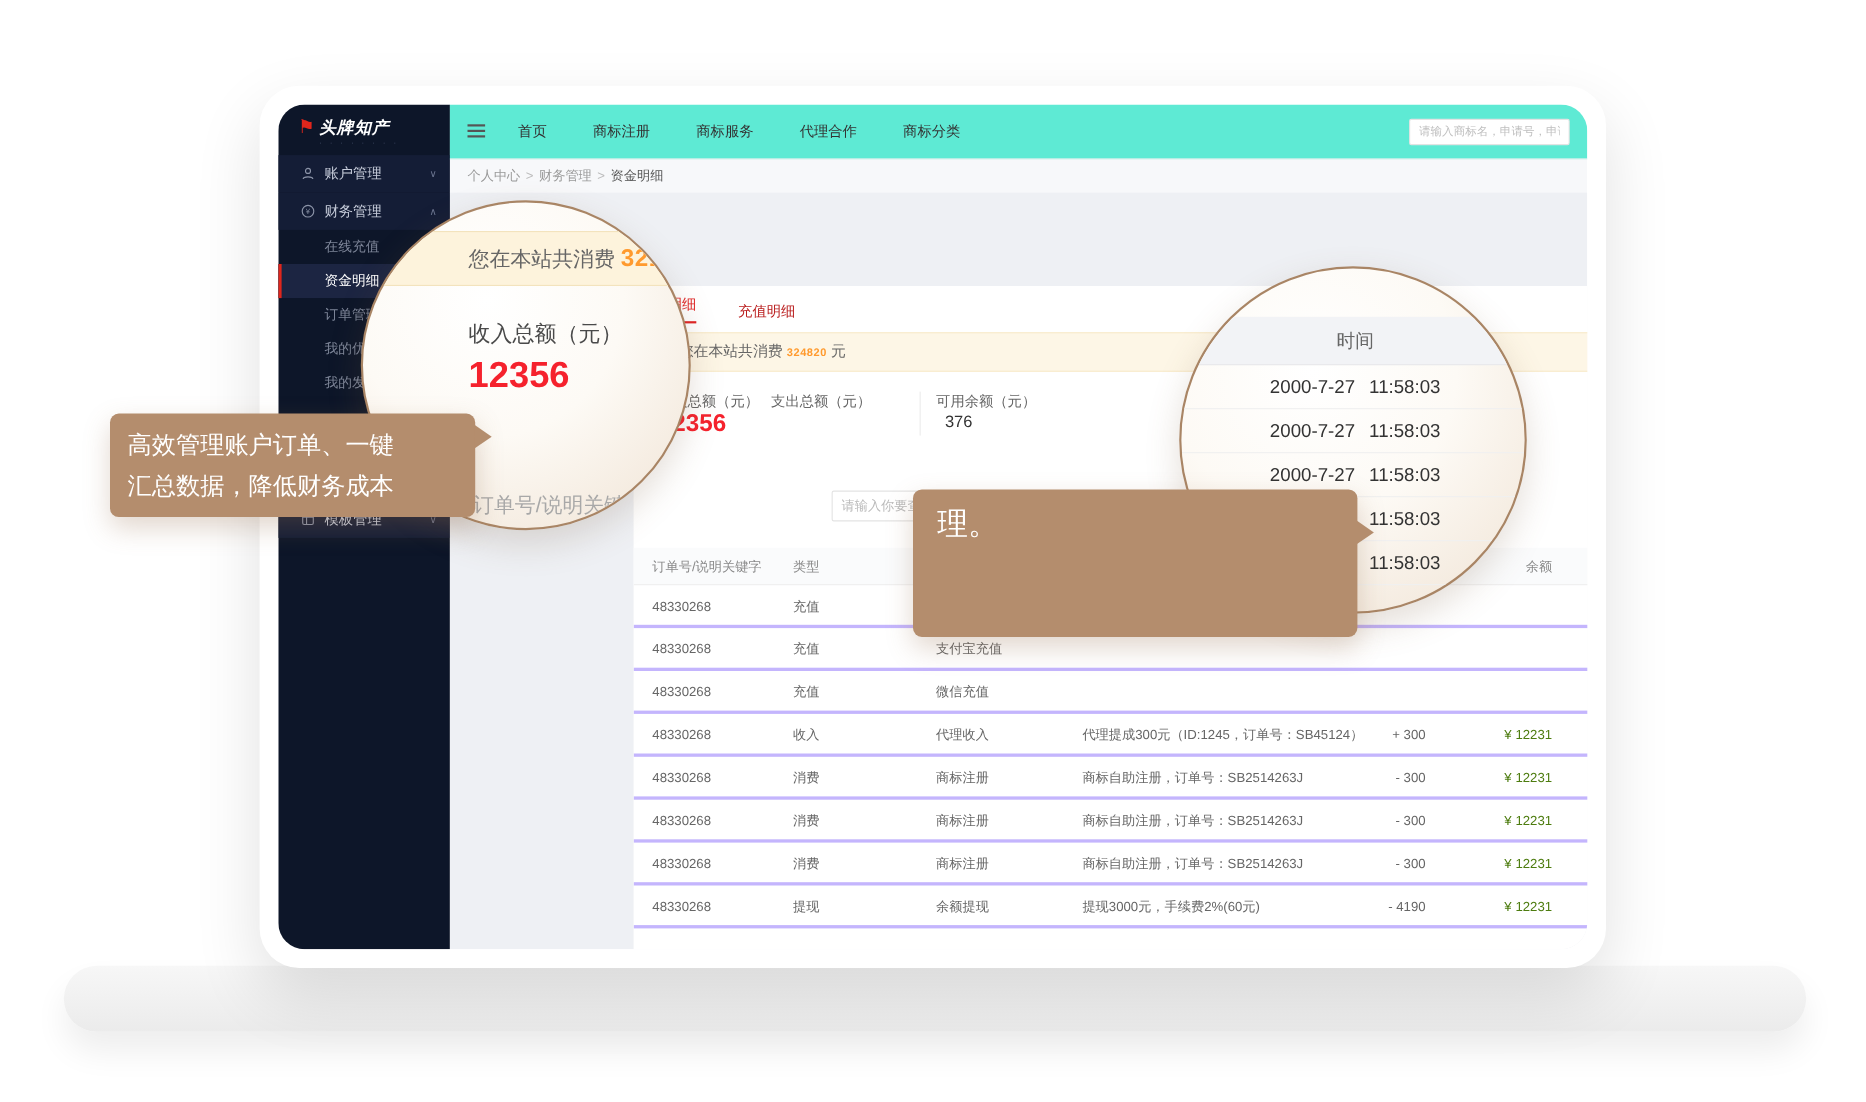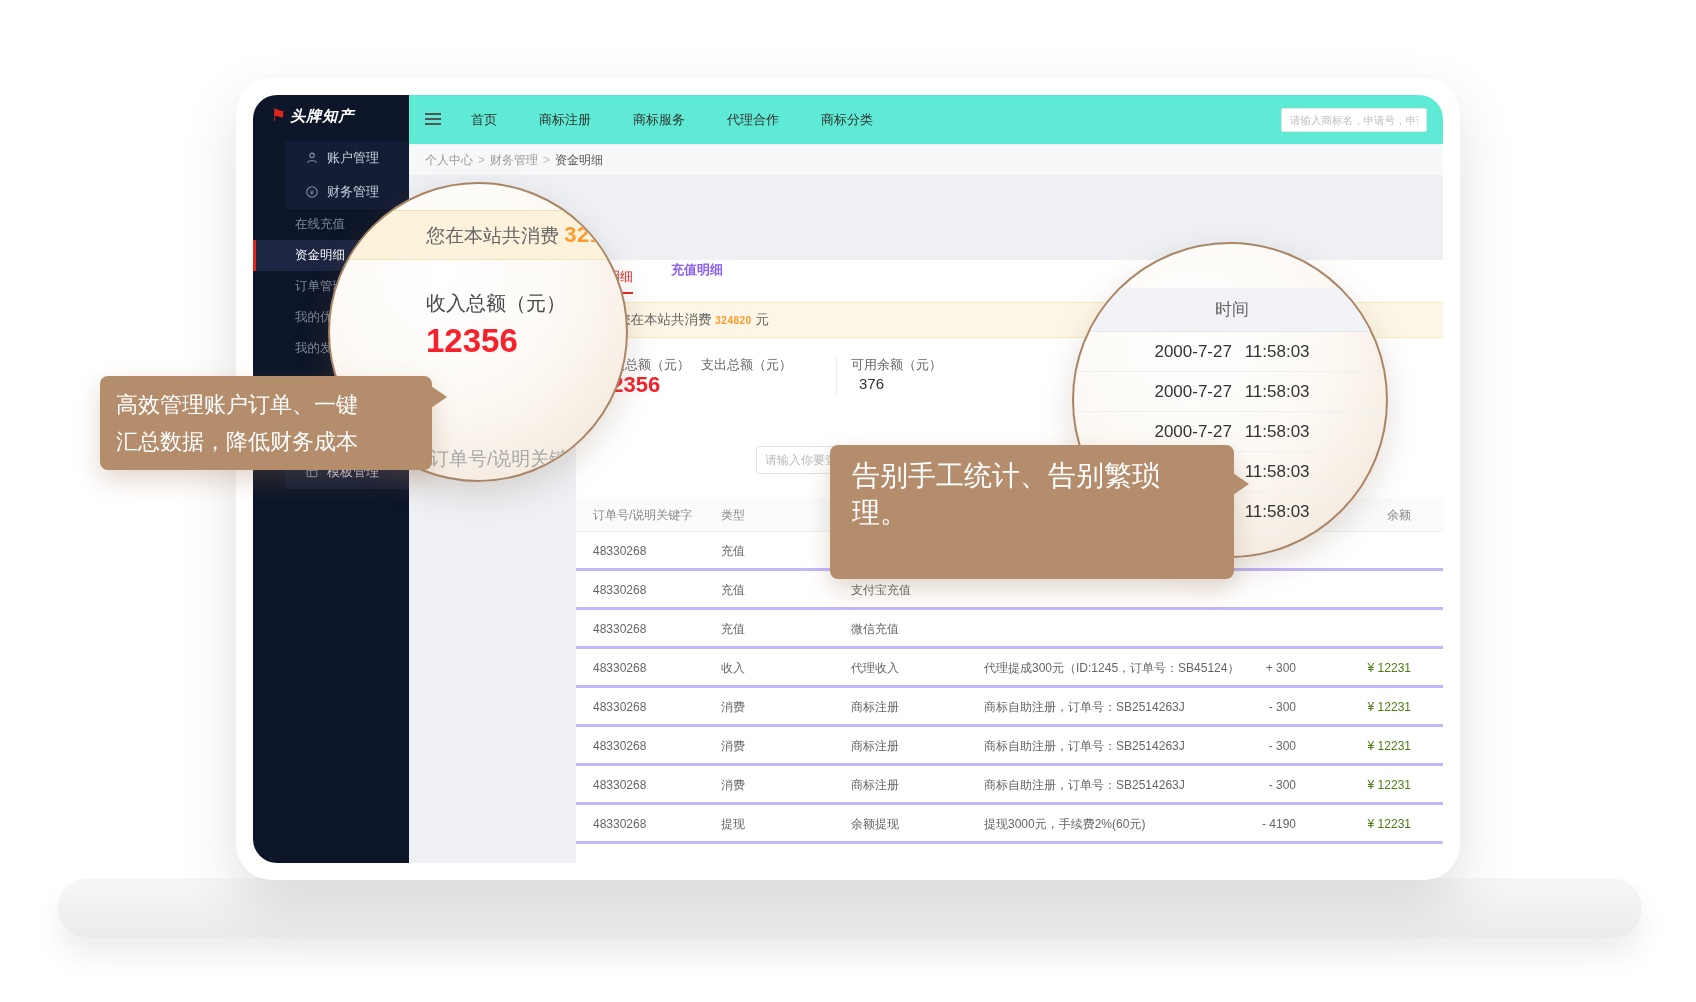--- a/index.html
+++ b/index.html
@@ -20,21 +20,21 @@
   .sidebar { position:absolute; left:0; top:0; width:156px; height:768px; background:#0d1629; }
   .logo { position:absolute; left:18px; top:12px; display:flex; align-items:flex-start; }
   .logo-flag { color:#e0261c; font-size:17px; line-height:18px; margin-right:4px; }
   .logo-txt { color:#ffffff; font-size:15px; font-weight:bold; font-style:italic; letter-spacing:1px; }
   .logo-sub { color:#5a6480; font-size:6px; letter-spacing:3px; margin-top:2px; }
   .side-item { position:absolute; left:0; width:156px; display:flex; align-items:center;
     color:#c7cddb; font-size:13px; padding-left:20px; cursor:pointer; }
   .side-item .icn { width:14px; height:14px; margin-right:8px; display:inline-flex; }
   .side-item .lbl { flex:1; }
   .side-item .chev { position:absolute; right:12px; font-size:9px; color:#6b7590; }
-  .parent { height:34px; background:#141d36;margin-left:32px; }
+  .parent { height:34px; background:#141d36; }
   .sub { height:31px; padding-left:42px; color:#7e8699; font-size:12.5px; }
   .sub.active { background:#1c2542; color:#ffffff; border-left:3px solid #e0261c; padding-left:39px; }
 
   
   .topbar { position:absolute; left:156px; top:0; width:1034px; height:50px; background:#5eead4;
     border-bottom:1px solid #f1f1f1; }
   .hamburger { position:absolute; left:16px; top:18px; width:16px; height:14px; cursor:pointer; }
   .hamburger i { display:block; height:2px; background:#555; margin-bottom:3px; }
   .nav { position:absolute; left:34px; top:0; height:50px; display:flex; align-items:center; gap:30px; }
   .nav-item { font-size:13px; color:#333; cursor:pointer; padding:0 6px; }
@@ -47,21 +47,21 @@
     display:flex; align-items:center; padding-left:16px; font-size:12px; color:#999; }
   .crumbbar .sep { margin:0 5px; color:#bbb; }
   .crumbbar .last { color:#555; }
 
   
   .content { position:absolute; left:156px; top:80px; width:1034px; height:688px; background:#eef0f4; }
   .card { position:absolute; left:167px; top:85px; width:915px; height:650px; background:#ffffff;
     border-radius:2px; overflow:hidden; }
   .tab1 { position:absolute; left:5px; top:8px; font-size:13px; color:#e02424;
     padding-bottom:6px; border-bottom:2px solid #e02424; cursor:pointer; }
-  .tab2 { position:absolute; left:95px; top:1px; font-size:13px; color:#8b5cf6; cursor:pointer;font-weight:bold; }
+  .tab2 { position:absolute; left:95px; top:14px; font-size:13px; color:#b91c1c; cursor:pointer; }
   .banner { position:absolute; left:20px; top:42px; width:875px; height:36px; background:#fdf6e6;
     border:1px solid #f7e8c3; border-radius:2px; line-height:34px; padding-left:20px; font-size:13.5px; color:#666; }
   .banner b { color:#ff9a2e; font-weight:bold; letter-spacing:.5px; font-size:10px; }
   .stat-lbl { position:absolute; top:96px; font-size:13px; color:#666; }
   .stat-val-red { position:absolute; left:23px; top:112px; font-size:22px; font-weight:bold; color:#f5222d; }
   .stat-val { position:absolute; left:283px; top:115px; font-size:15px; font-weight:normal; color:#333; }
   .stat-div { position:absolute; left:260px; top:96px; width:1px; height:40px; background:#ececec; }
 
   .date-input { position:absolute; left:180px; top:186px; width:195px; height:28px;
     border:1px solid #e3e3e3; border-radius:2px; display:flex; align-items:center;
@@ -349,18 +349,17 @@
     <div class="rz-row" style="top:248px">2000-7-27 11:58:03</div>
   </div>
 
   <div class="callout callout-left">
     <div>高效管理账户订单、一键</div>
     <div>汇总数据，降低财务成本</div>
     <span class="arrow"></span>
   </div>
 
   <div class="callout callout-right">
-    <div>告别手工统计、告别繁琐</div>
     <div>理。</div>
     <span class="arrow"></span>
   </div>
 
 </div>
 
 </body></html>

